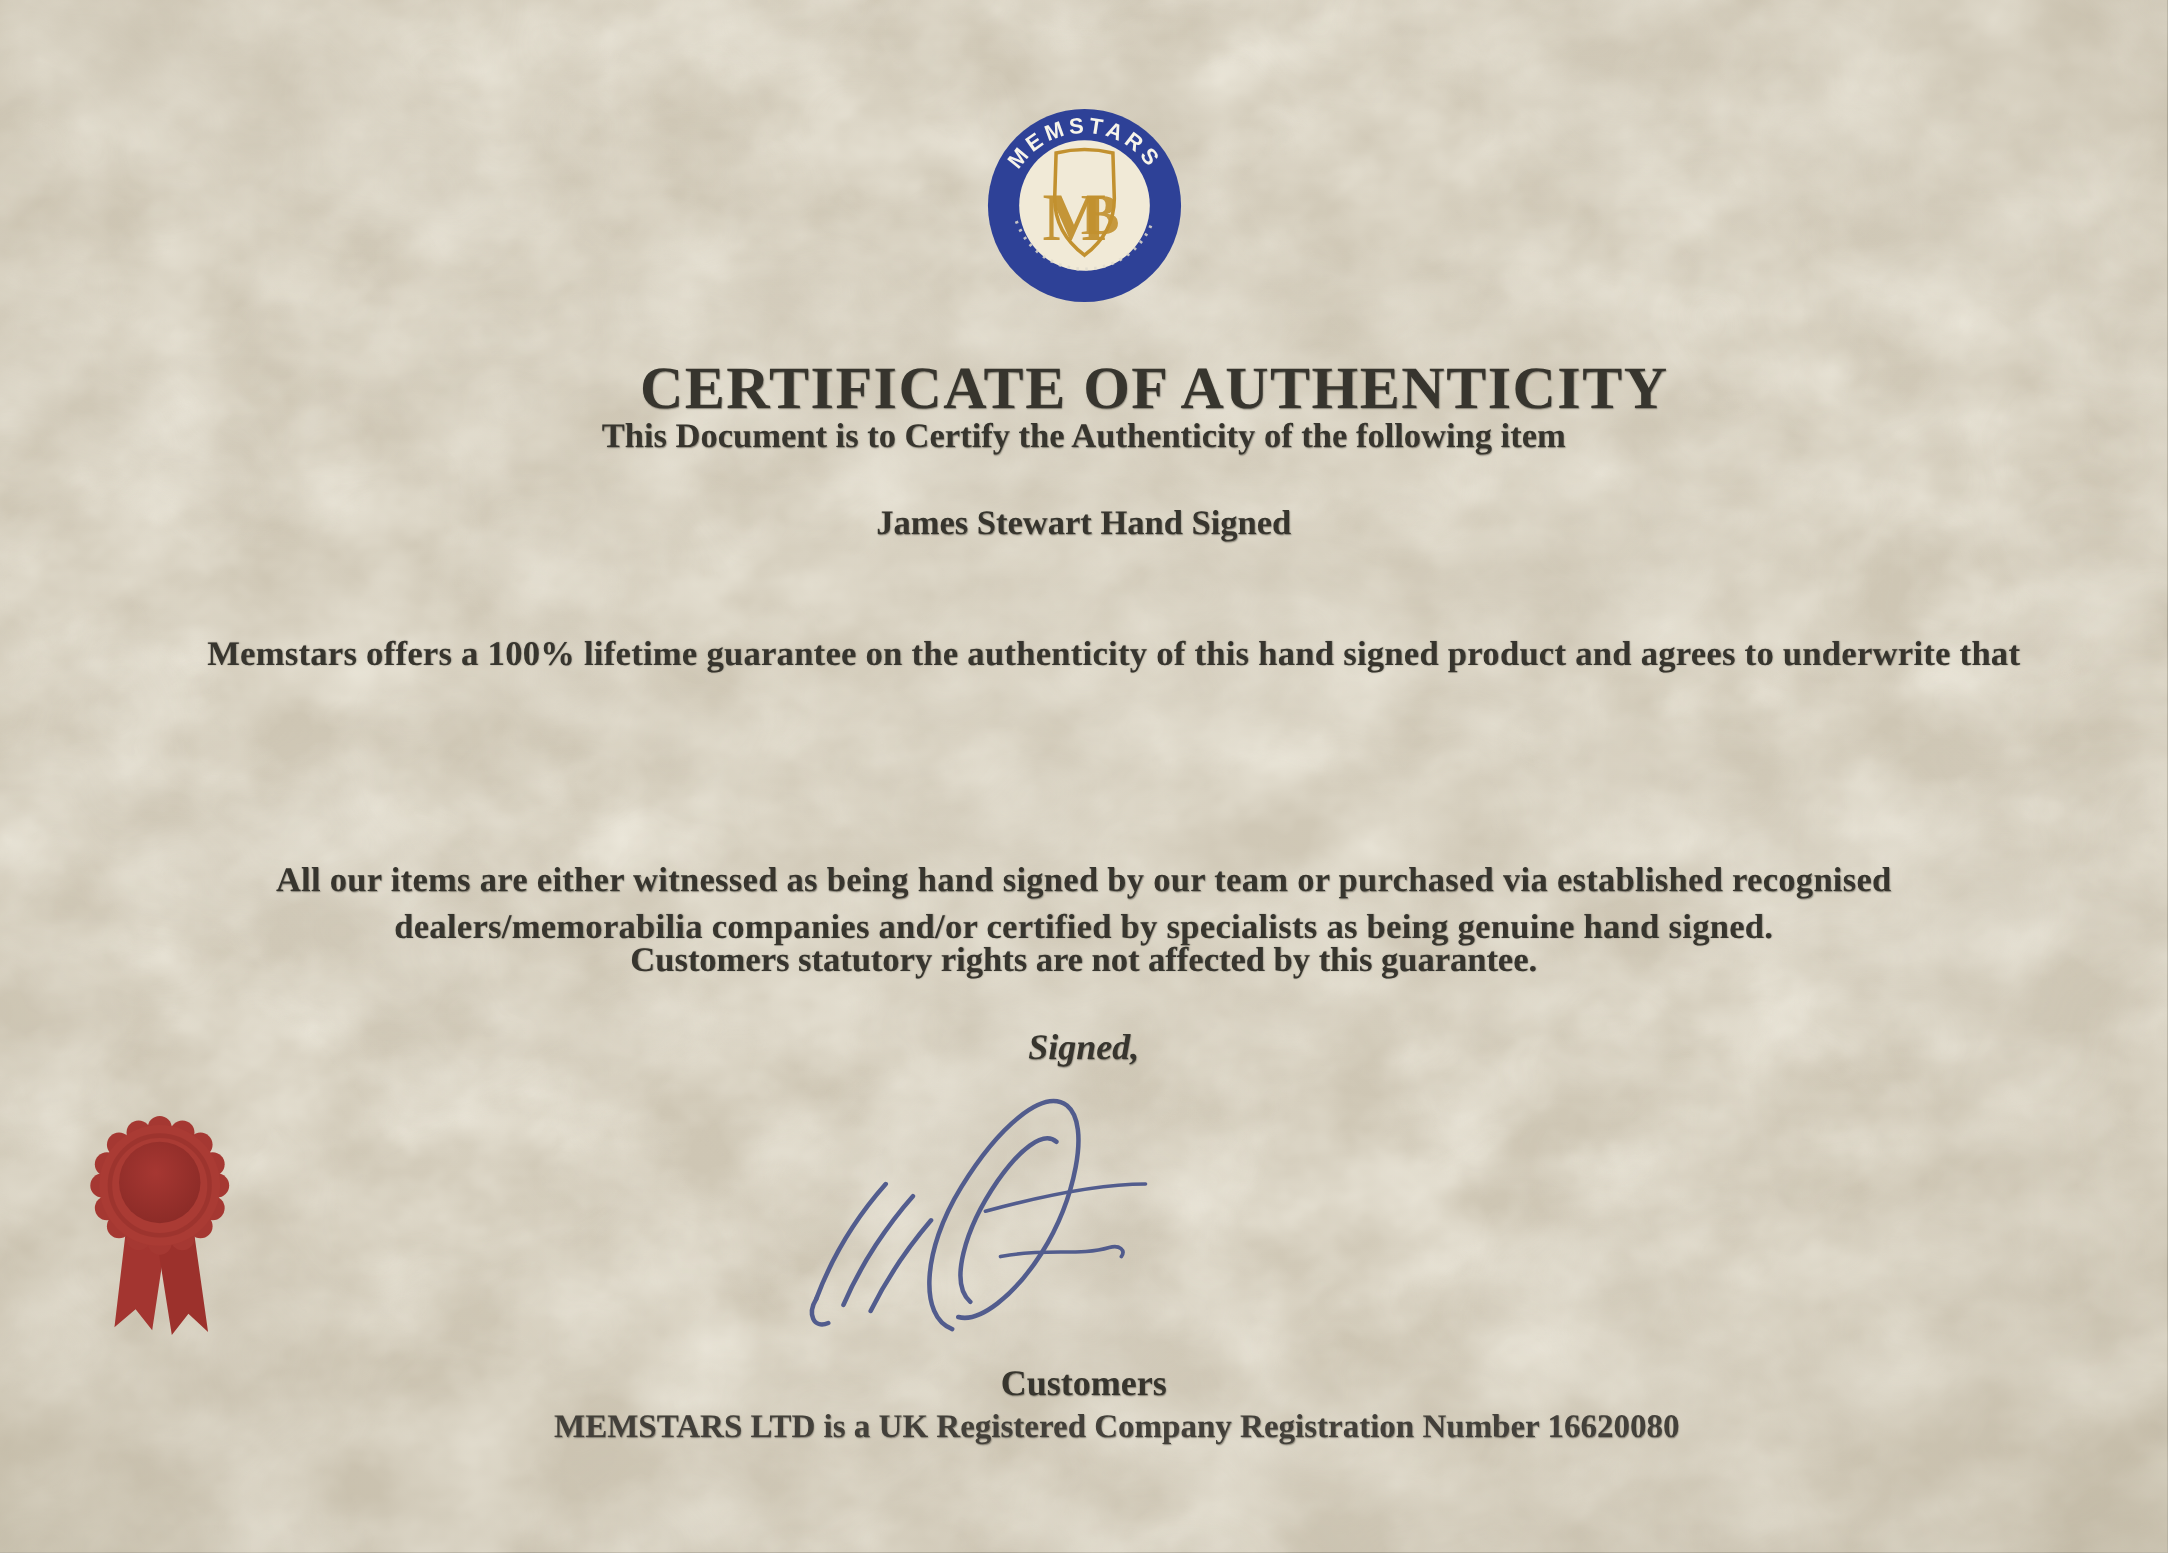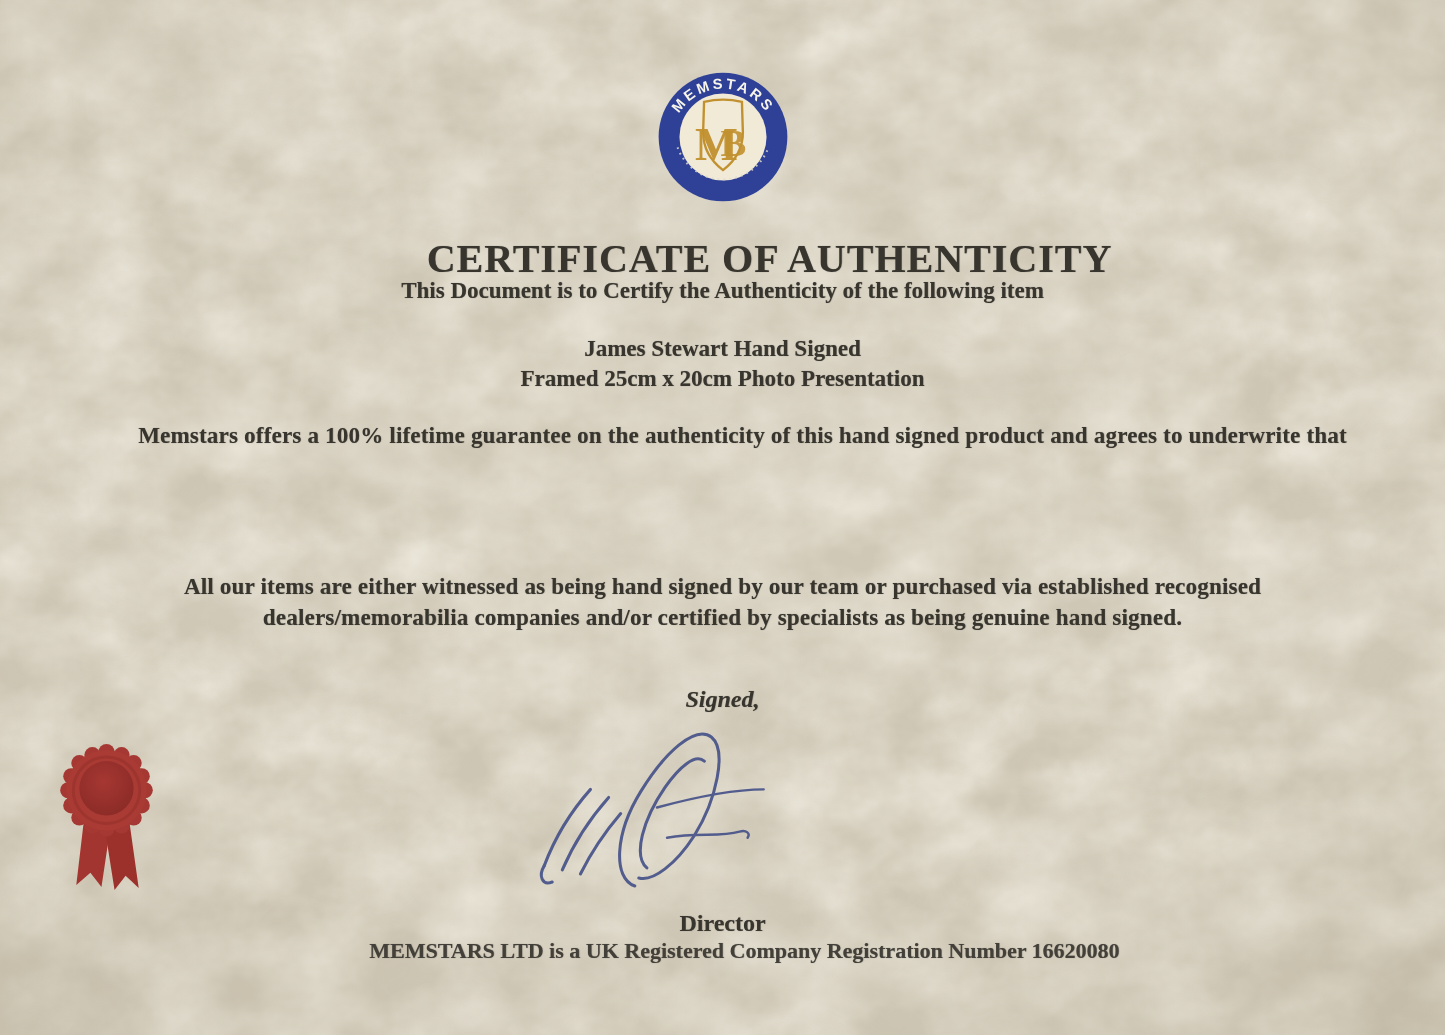--- a/index.html
+++ b/index.html
@@ -106,51 +106,51 @@
       <text x="68" y="99" text-anchor="middle" font-size="48" font-weight="bold" fill="#c2912f" opacity="0.95">M</text>
       <text x="86" y="95" text-anchor="middle" font-size="41" font-weight="bold" fill="#c2912f" opacity="0.9">B</text>
     </svg>
   </div>
 
   <div class="txt title">CERTIFICATE OF AUTHENTICITY</div>
   <div class="txt subtitle">This Document is to Certify the Authenticity of the following item</div>
 
   <div class="txt item-block">
     <div>James Stewart Hand Signed</div>
-    <div>Framed 25cm x 20cm Photo Presentation</div>
   </div>
 
   <div class="txt para1">
     <div>Memstars offers a 100% lifetime guarantee on the authenticity of this hand signed product and agrees to underwrite that</div>
   </div>
 
   <div class="txt para2">
     <div>All our items are either witnessed as being hand signed by our team or purchased via established recognised</div>
     <div>dealers/memorabilia companies and/or certified by specialists as being genuine hand signed.</div>
   </div>
 
+  <div class="txt statutory">Customers statutory rights are not affected by this guarantee.</div>
 
   <div class="txt signed-label">Signed,</div>
 
   <div class="signature-wrap">
     <svg width="292" height="188" viewBox="0 0 290 185">
       <g fill="none" stroke="#3f4c86" stroke-width="3" stroke-linecap="round" opacity="0.88">
         <path d="M 116 170 C 94 162, 96 118, 122 76 C 146 37, 176 10, 192 22 C 208 35, 197 85, 175 120 C 157 148, 134 166, 120 162"></path>
         <path d="M 128 152 C 114 140, 124 104, 146 72 C 160 52, 176 38, 185 46"></path>
         <path d="M 26 150 C 38 118, 56 92, 72 74"></path>
         <path d="M 44 154 C 56 126, 74 100, 90 82"></path>
         <path d="M 62 158 C 74 134, 90 112, 102 98"></path>
         <path d="M 26 150 C 20 160, 24 170, 34 166"></path>
         <path d="M 138 92 C 175 82, 215 74, 244 74" stroke-width="2.4"></path>
         <path d="M 148 122 C 178 116, 200 122, 220 116 C 227 114, 231 118, 228 122" stroke-width="2.4"></path>
       </g>
     </svg>
   </div>
 
-  <div class="txt director">Director</div>
+  <div class="txt director">Customers</div>
   <div class="txt registration">MEMSTARS LTD is a UK Registered Company Registration Number 16620080</div>
 
   <div class="rosette-wrap">
     <svg width="106" height="156" viewBox="0 0 105 155">
 
       <path d="M 30 72 L 56 82 L 47 142 L 36 128 L 22 140 Z" fill="#a33530"></path>
       <path d="M 74 72 L 50 82 L 60 145 L 71 131 L 84 143 Z" fill="#9c312c"></path>
 
       <g fill="#a53832">
         <circle cx="90" cy="46" r="8"></circle>

